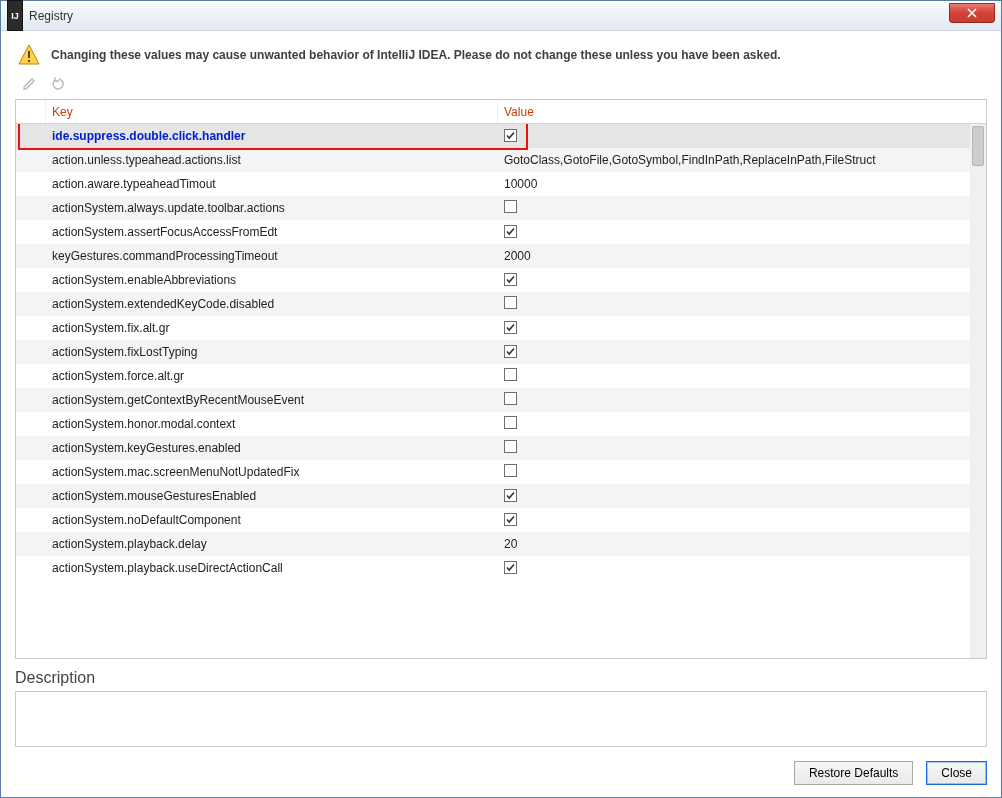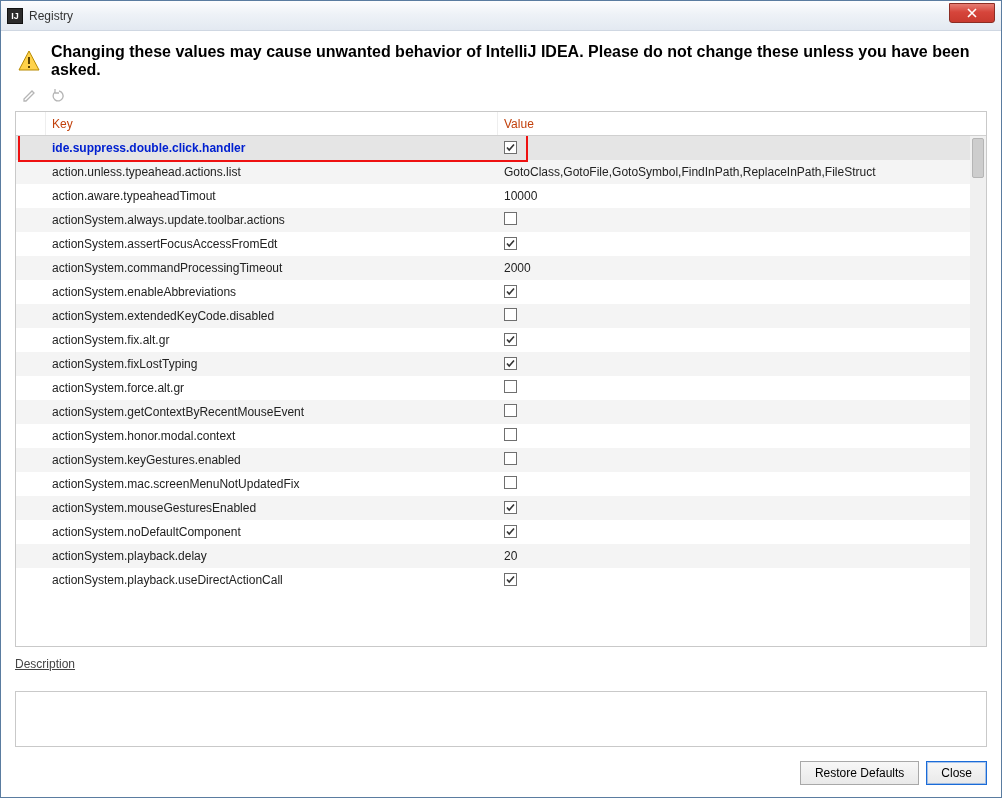--- a/index.html
+++ b/index.html
@@ -22,21 +22,21 @@
   .titlebar {
     height: 30px;
     background: linear-gradient(to bottom, #fdfdfe, #eef2f7 45%, #e3e9f1);
     border-bottom: 1px solid #cfd7e2;
     display: flex;
     align-items: center;
     padding: 0 0 0 6px;
     position: relative;
   }
   .titlebar .app-icon {
-    width: 16px; height: 16px;
+    width: 16px; height: 31px;
     background: #2b2b2b;
     border: 1px solid #111;
     display: inline-flex;
     align-items: center;
     justify-content: center;
     color: #fff;
     font-size: 9px;
     font-weight: bold;
     margin-right: 6px;
   }
@@ -69,23 +69,23 @@
     display: flex;
     align-items: center;
     gap: 10px;
     padding: 2px 2px 8px 2px;
   }
   .warning-icon {
     width: 24px; height: 24px;
     flex: none;
   }
   .warning-text {
-    color: #000000;
+    color: #404040;
     font-weight: bold;
-    font-size: 16px;
+    font-size: 12px;
   }
   .toolbar {
     display: flex;
     gap: 10px;
     padding: 0 0 6px 6px;
     color: #9aa0a6;
   }
   .toolbar .tb-btn {
     width: 18px; height: 18px;
     display: inline-flex;
@@ -172,30 +172,30 @@
     position: absolute;
     top: 2px; left: 2px;
     width: 12px; height: 40px;
     background: #cdcdcd;
     border: 1px solid #b5b5b5;
     border-radius: 2px;
   }
   .desc-section {
     margin-top: 10px;
   }
-  .desc-label { font-size: 12px; color: #444; margin-bottom: 20px; text-decoration: underline; }
+  .desc-label { font-size: 16px; color: #444; margin-bottom: 4px; }
   .desc-box {
     border: 1px solid #c9c9c9;
     height: 56px;
     background: #fff;
   }
   .footer {
     display: flex;
     justify-content: flex-end;
-    gap: 7px;
+    gap: 13px;
     padding-top: 14px;
   }
   .btn {
     height: 24px;
     padding: 0 14px;
     background: linear-gradient(to bottom,#f7f7f7,#e9e9e9);
     border: 1px solid #a8a8a8;
     font-size: 12px;
     display: inline-flex;
     align-items: center;
@@ -282,21 +282,21 @@
             <div class="r-gutter"></div>
             <div class="r-key">actionSystem.assertFocusAccessFromEdt</div>
             <div class="r-value"><span class="chk checked">
                 <svg class="checkmark" width="11" height="11" viewBox="0 0 11 11">
                   <path d="M2 5.5 L4.2 8 L9 2.5" fill="none" stroke="#333" stroke-width="1.6"></path>
                 </svg>
               </span></div>
           </div>
           <div class="row">
             <div class="r-gutter"></div>
-            <div class="r-key">actionSystem.commandProcessingTimeout</div>
+            <div class="r-key">keyGestures.commandProcessingTimeout</div>
             <div class="r-value">2000</div>
           </div>
           <div class="row">
             <div class="r-gutter"></div>
             <div class="r-key">actionSystem.enableAbbreviations</div>
             <div class="r-value"><span class="chk checked">
                 <svg class="checkmark" width="11" height="11" viewBox="0 0 11 11">
                   <path d="M2 5.5 L4.2 8 L9 2.5" fill="none" stroke="#333" stroke-width="1.6"></path>
                 </svg>
               </span></div>

